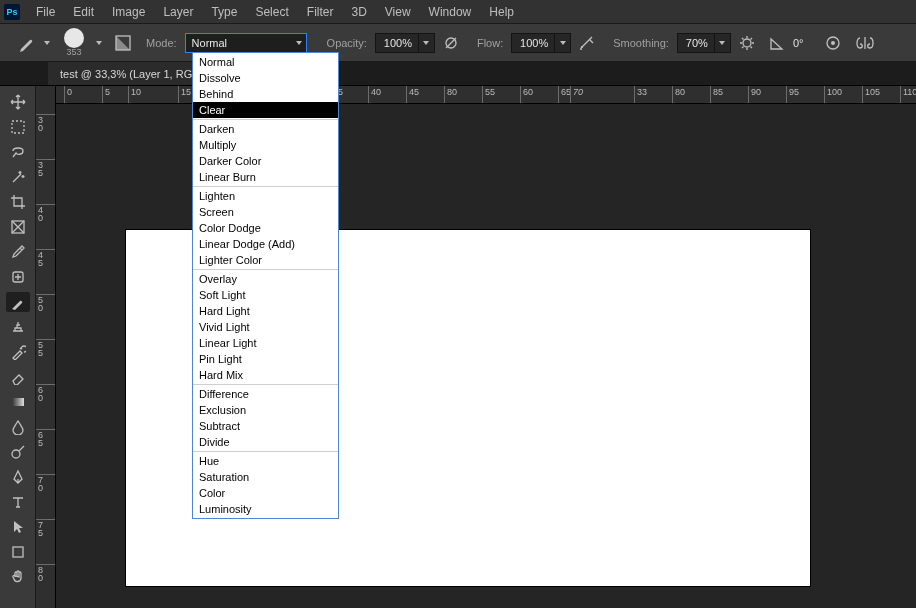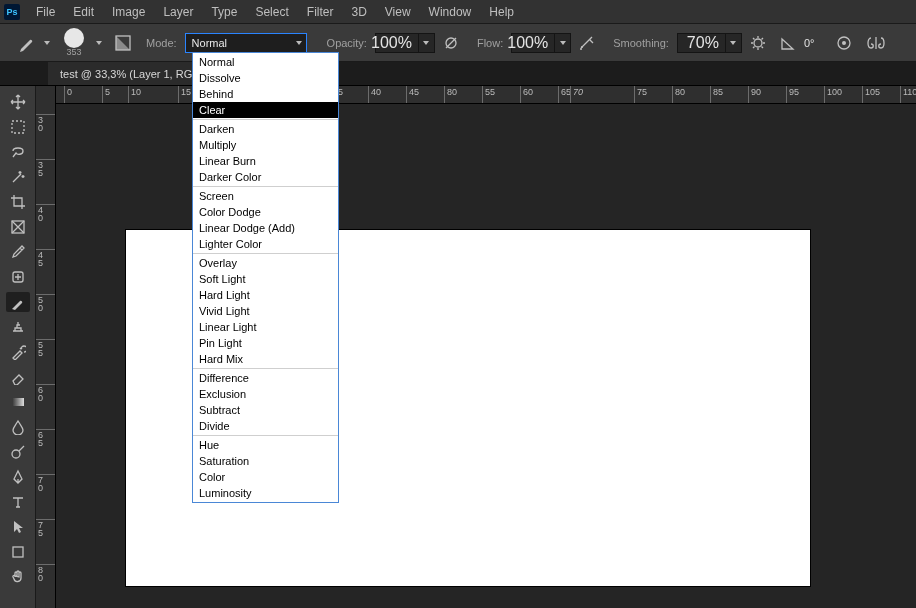--- a/index.html
+++ b/index.html
@@ -91,21 +91,21 @@
     padding: 0 4px 0 6px;
     width: 122px;
     color: #e8e8e8;
     font-size: 11px;
   }
   .numbox {
     height: 20px; width: 44px;
     background: var(--ps-input-bg);
     border: 1px solid #141414;
     display: flex; align-items: center; justify-content: flex-end;
-    padding: 0 6px; color: #e4e4e4; font-size: 16px;
+    padding: 0 6px; color: #e4e4e4; font-size: 11px;
   }
   .numwrap { display:flex; align-items:center; }
   .numwrap .drop {
     width:16px;height:20px;border:1px solid #141414;border-left:none;
     background:var(--ps-input-bg);display:flex;align-items:center;justify-content:center;
   }
 
   
   .tabbar {
     height: 24px;
@@ -273,21 +273,21 @@
   <span class="icon-slot">
     <svg width="16" height="16">
         <path class="svg-stroke" d="M2 13 L9 6 M9 6 L13 2 M11 5 L14 8"></path>
         <circle class="svg-fill" cx="3" cy="12" r="1"></circle>
         <circle class="svg-fill" cx="2" cy="14" r="1"></circle>
       </svg>
   </span>
 
   <span class="label" style="margin-left:10px;">Smoothing:</span>
   <div class="numwrap">
-    <div class="numbox" style="width:49px;text-align:right;">
+    <div class="numbox" style="width:38px;text-align:right;">
         <span>70%</span>
       </div>
     <div class="drop">
         <span class="mini-chevron"></span>
       </div>
   </div>
   <span class="icon-slot">
     <svg width="16" height="16">
         <circle class="svg-stroke" cx="8" cy="8" r="4"></circle>
         <path class="svg-stroke" d="M8 1 v2 M8 13 v2 M1 8 h2 M13 8 h2 M3 3 l1.5 1.5 M11.5 11.5 L13 13 M3 13 l1.5 -1.5 M11.5 4.5 L13 3"></path>
@@ -476,21 +476,21 @@
         <div class="tick" style="left: 464px;">
           <span>60</span>
         </div>
         <div class="tick" style="left: 502px;">
           <span>65</span>
         </div>
         <div class="tick" style="left: 514px; font-style: italic;">
           <span>70</span>
         </div>
         <div class="tick" style="left: 578px;">
-          <span>75</span>
+          <span>33</span>
         </div>
         <div class="tick" style="left: 616px;">
           <span>80</span>
         </div>
         <div class="tick" style="left: 654px;">
           <span>85</span>
         </div>
         <div class="tick" style="left: 692px;">
           <span>90</span>
         </div>
@@ -584,24 +584,25 @@
 <div class="dropdown" id="dropdown">
     <div class="grp">
       <div class="opt">Normal</div>
       <div class="opt">Dissolve</div>
       <div class="opt">Behind</div>
       <div class="opt hl">Clear</div>
     </div>
     <div class="grp">
       <div class="opt">Darken</div>
       <div class="opt">Multiply</div>
+      <div class="opt">Darker Color</div>
       <div class="opt">Linear Burn</div>
-      <div class="opt">Darker Color</div>
     </div>
     <div class="grp">
+      <div class="opt">Lighten</div>
       <div class="opt">Screen</div>
       <div class="opt">Color Dodge</div>
       <div class="opt">Linear Dodge (Add)</div>
       <div class="opt">Lighter Color</div>
     </div>
     <div class="grp">
       <div class="opt">Overlay</div>
       <div class="opt">Soft Light</div>
       <div class="opt">Hard Light</div>
       <div class="opt">Vivid Light</div>

